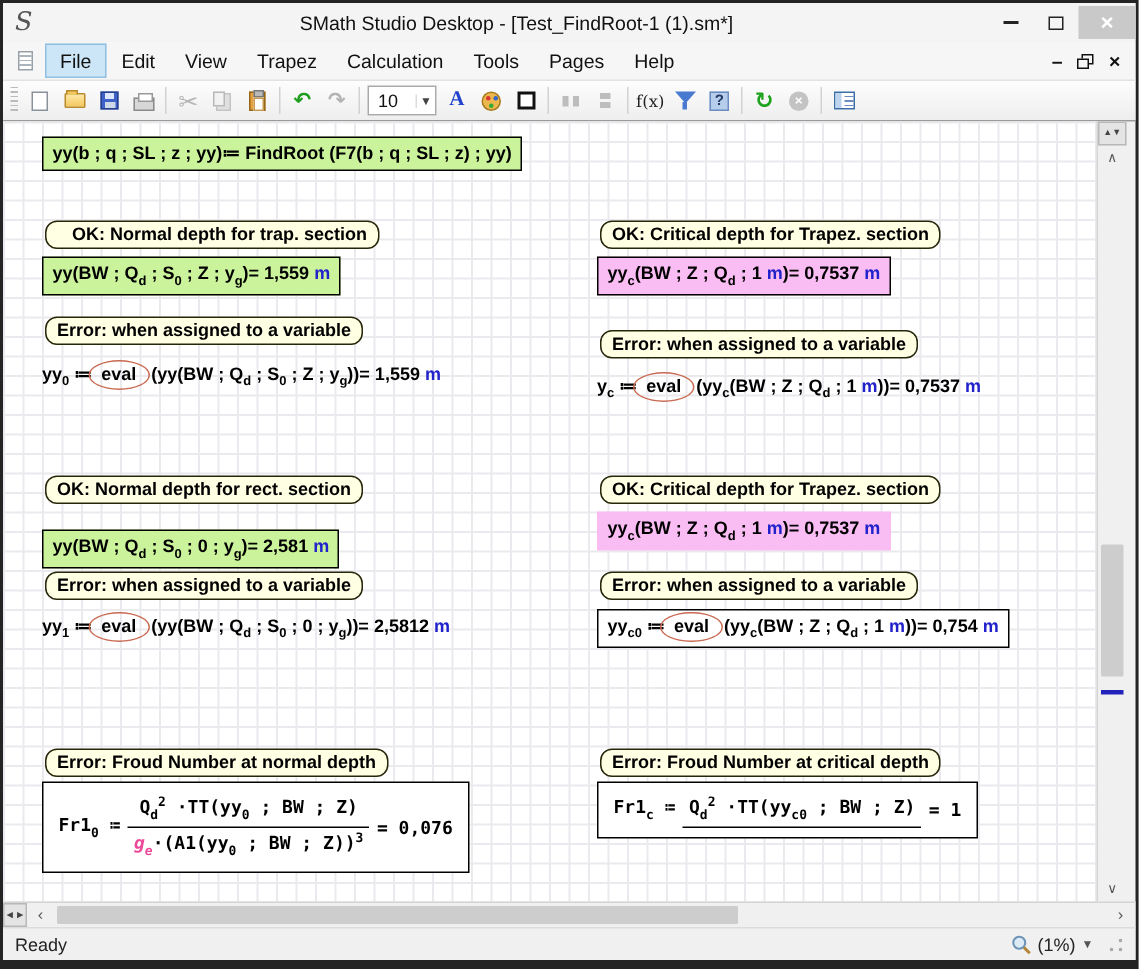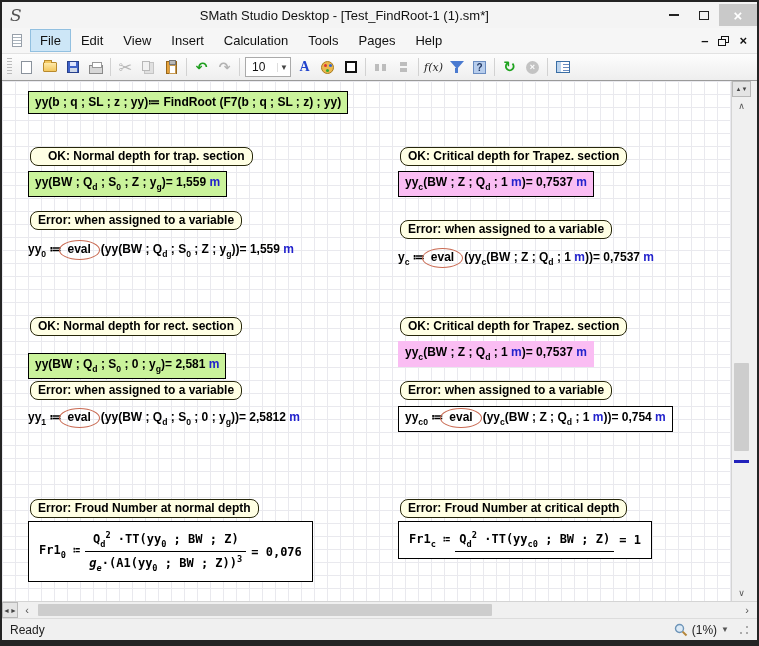--- a/index.html
+++ b/index.html
@@ -50,21 +50,21 @@
   .fontsize-box{ width:46px; height:20px; background:#fff; border:1px solid #aaa; display:flex; align-items:center; margin:0 2px; }
   .fontsize-box .val{ flex:1; font-size:12px; padding-left:6px; color:#111; }
   .fontsize-box .dd{ width:13px; font-size:8px; color:#444; text-align:center; border-left:1px solid #ddd; }
   .i-fontA{ color:#2244cc; font-weight:bold; font-size:14px; font-family:"Liberation Serif", serif; }
   .i-palette{ width:13px; height:13px; border-radius:50%; background:#ecb84e; border:1px solid #a87c1e; position:relative; }
   .i-palette::before{ content:""; position:absolute; top:2px; left:2px; width:3px; height:3px; border-radius:50%;
     background:#d33; box-shadow:5px 0 0 #36c, 2px 5px 0 #3a3; }
   .i-border{ width:12px; height:12px; border:2px solid #111; background:#fff; }
   .i-alh{ display:flex; gap:3px; align-items:center; } .i-alh i{ width:4px; height:7px; background:#bdbdbd; }
   .i-alv{ display:flex; flex-direction:column; gap:2px; } .i-alv i{ width:7px; height:4px; background:#bdbdbd; }
-  .i-fx{ font-family:"DejaVu Serif", serif; font-style:italic; font-size:11px; color:#222; }
+  .i-fx{ font-family:"DejaVu Serif", serif; font-size:11px; color:#222; }
   .i-funnel{ display:flex; flex-direction:column; align-items:center; }
   .i-funnel .cone{ width:0; height:0; border-left:7px solid transparent; border-right:7px solid transparent; border-top:8px solid #4a7ad0; }
   .i-funnel .stem{ width:3px; height:5px; background:#4a7ad0; margin-top:-1px; }
   .i-help{ width:13px; height:13px; background:#b7cdec; border:1px solid #6a8cc0; color:#223a66; font-size:10px; font-weight:bold;
     display:flex; align-items:center; justify-content:center; }
   .i-refresh{ color:#1fa31f; font-weight:bold; font-size:15px; }
   .i-stop{ width:13px; height:13px; border-radius:50%; background:#c3c3c3; color:#fff; font-size:9px; font-weight:bold;
     display:flex; align-items:center; justify-content:center; }
   .i-options{ width:14px; height:12px; background:#fff; border:1px solid #3a6ea5; position:relative; }
   .i-options::before{ content:""; position:absolute; left:0; top:0; bottom:0; width:4px; background:#bcd4ee; }
@@ -79,21 +79,21 @@
   .tag{ background:#ffffe4; border:1px solid #26260a; border-radius:8px; padding:1px 7px 2px; }
   .fbox{ padding:3px 6px 4px; border:1px solid #000; }
   .bg-green{ background:#caf39b; }
   .bg-pink{ background:#fabdf3; }
   .bg-pink.noborder{ border:none; padding:4px 7px 5px; }
   .plain{ padding:2px 0; }
   .whitebox{ background:#fff; border:1px solid #000; padding:3px 6px 4px; }
   .m-sub{ font-size:72%; vertical-align:-0.45em; }
   .m-sup{ font-size:72%; vertical-align:0.6em; }
   .m-unit{ color:#2222cc; }
-  .m-ital{ color:#000000; font-style:italic; }
+  .m-ital{ color:#ec4899; font-style:italic; }
   .m-eval{ display:inline-block; border:1px solid #c96a52; border-radius:50%; padding:2px 8px 3px; margin:-3px 1px -3px -3px; line-height:1.1; }
   .fraceq{ position:absolute; font-family:"DejaVu Sans Mono", monospace; font-size:12px; font-weight:600; color:#000;
     background:#fff; border:1px solid #000; display:flex; align-items:center; gap:5px; padding:6px 10px; white-space:nowrap; }
   .frac{ display:inline-flex; flex-direction:column; align-items:center; }
   .frac .num, .frac .den{ padding:2px 4px; }
   .frac .bar{ align-self:stretch; height:1px; background:#000; }
   
   .vscroll{ width:20px; background:#f0f0f0; border-left:1px solid #d4d4d4; position:relative; flex:0 0 auto; }
   .vscroll .split{ position:absolute; top:0; left:0; right:0; height:16px; background:#e4e4e4; border:1px solid #b8b8b8;
     display:flex; align-items:center; justify-content:center; font-size:6px; color:#444; }
@@ -137,21 +137,21 @@
           <span>×</span>
         </div>
     </div>
   </div>
 
   <div class="menubar">
     <span class="doc-icon"></span>
     <span class="menu-item active">File</span>
     <span class="menu-item">Edit</span>
     <span class="menu-item">View</span>
-    <span class="menu-item">Insert</span>
+    <span class="menu-item">Trapez</span>
     <span class="menu-item">Calculation</span>
     <span class="menu-item">Tools</span>
     <span class="menu-item">Pages</span>
     <span class="menu-item">Help</span>
     <div class="menu-right">
       <span class="mdi-btn">–</span>
       <span class="icon-restore">
           <i class="t"></i>
           <i class="b"></i>
         </span>

